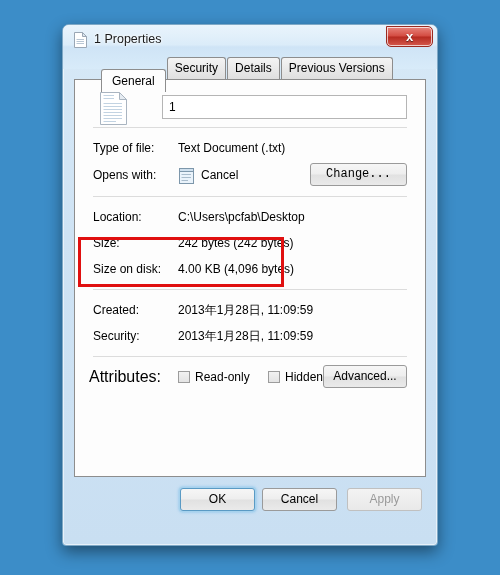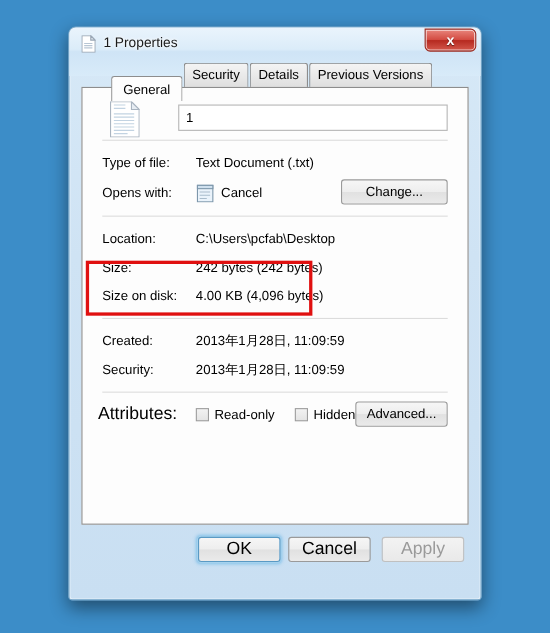--- a/index.html
+++ b/index.html
@@ -208,20 +208,21 @@
     background: linear-gradient(to bottom, #f6f6f6 0%, #eeeeee 48%, #e1e1e1 52%, #eaeaea 100%);
     box-sizing: border-box;
     cursor: pointer;
   }
   #change-button {
     right: 4px;
     top: 2px;
     width: 97px;
     height: 23px;
     line-height: 21px;
+    font-family: Liberation Mono, monospace;
   }
   #advanced-button {
     right: 4px;
     top: 1px;
     width: 84px;
     height: 23px;
     line-height: 21px;
   }
 
   
@@ -262,21 +263,21 @@
   #footer {
     position: relative;
     height: 42px;
   }
   .footer-btn {
     position: absolute;
     top: 11px;
     width: 75px;
     height: 23px;
     line-height: 21px;
-    font-size: 16px;
+    font-size: 12px;
     text-align: center;
     color: #000;
     border: 1px solid #9a9a9a;
     border-radius: 3px;
     background: linear-gradient(to bottom, #f6f6f6 0%, #eeeeee 48%, #e1e1e1 52%, #eaeaea 100%);
     box-sizing: border-box;
     cursor: pointer;
   }
   #ok-button {
     right: 171px;

